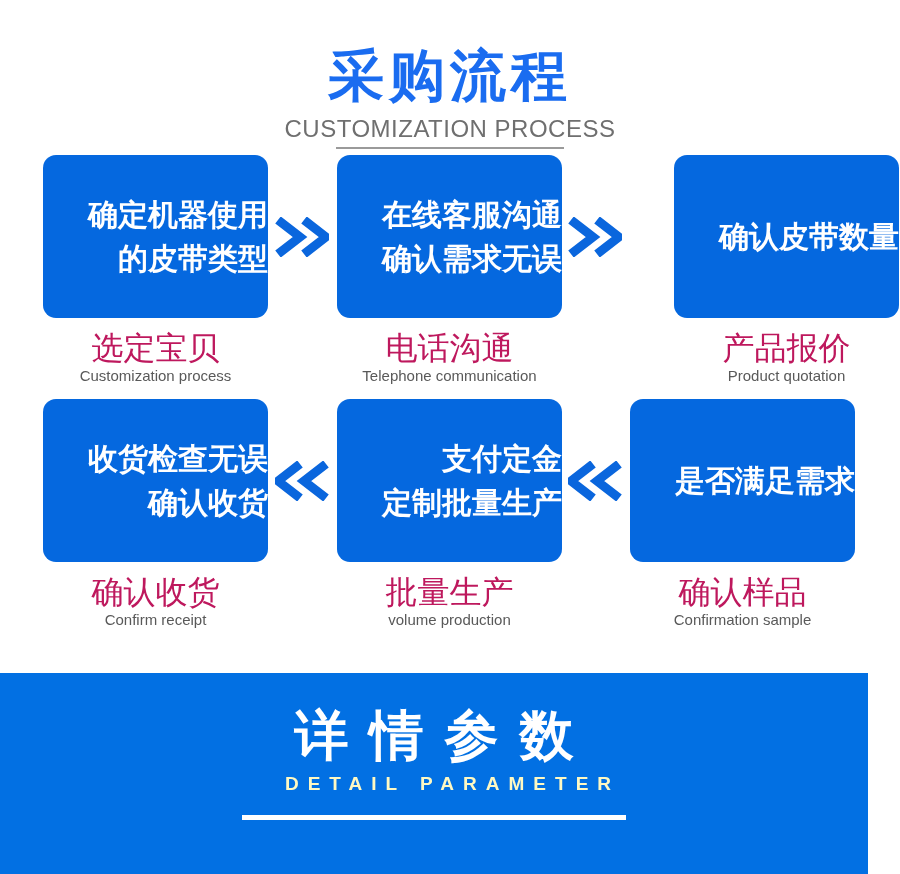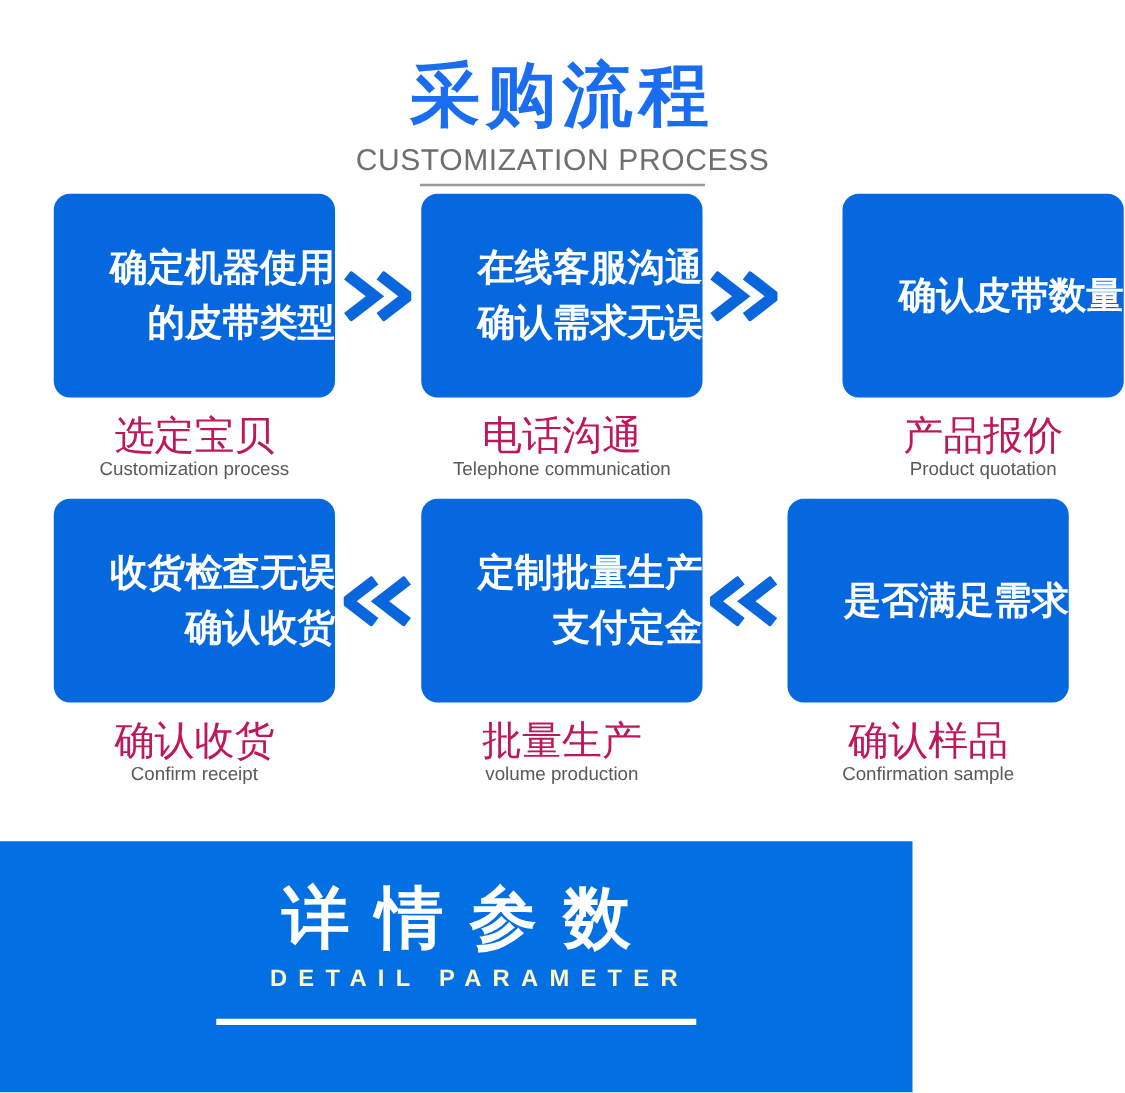--- a/index.html
+++ b/index.html
@@ -92,21 +92,21 @@
   .arrow-1 { left: 275px; top: 217px; }
   .arrow-2 { left: 568px; top: 217px; }
   .arrow-3 { left: 275px; top: 461px; }
   .arrow-4 { left: 568px; top: 461px; }
   .arrow.left { transform: scaleX(-1); }
 
   
   .banner {
     position: absolute;
     left: 0; top: 673px;
-    width: 730px;
+    width: 868px;
     height: 201px;
     background: #0270e3;
     text-align: center;
   }
   .banner-title {
     padding-top: 34px;
     font-size: 54px;
     line-height: 56px;
     font-weight: bold;
     color: #ffffff;
@@ -169,22 +169,22 @@
   <div class="step-box">
     <span>收货检查无误</span>
     <span>确认收货</span>
   </div>
   <div class="step-label">确认收货</div>
   <div class="step-sublabel">Confirm receipt</div>
 </div>
 
 <div class="cell cell-5">
   <div class="step-box">
+    <span>支付定金</span>
     <span>定制批量生产</span>
-    <span>支付定金</span>
   </div>
   <div class="step-label">批量生产</div>
   <div class="step-sublabel">volume production</div>
 </div>
 
 <div class="cell cell-6">
   <div class="step-box">
     <span>是否满足需求</span>
   </div>
   <div class="step-label">确认样品</div>

